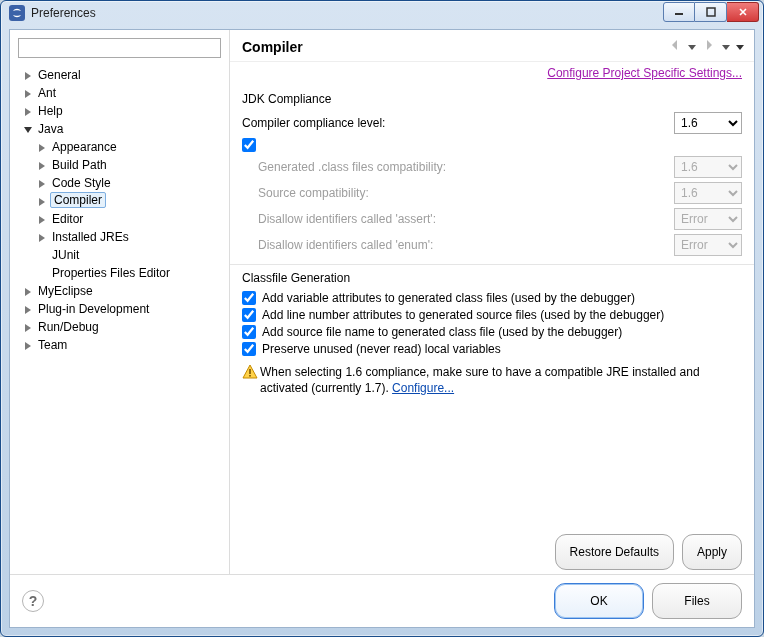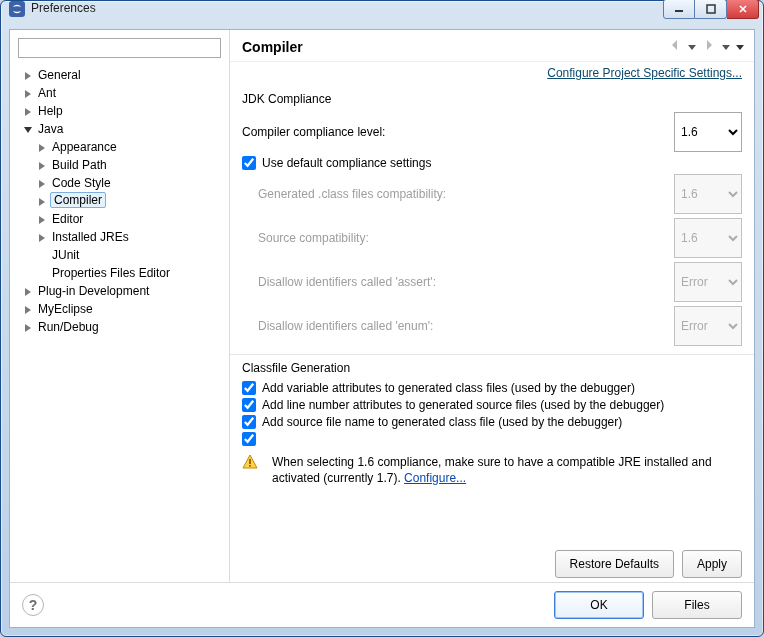--- a/index.html
+++ b/index.html
@@ -1,19 +1,19 @@
 <!DOCTYPE html>
 <html><head>
 <meta charset="utf-8">
 <style>
   *{box-sizing:border-box;margin:0;padding:0;font-family:"Segoe UI",Tahoma,sans-serif;font-size:12px}
   body{background:#c9d6e2;width:764px;height:637px;overflow:hidden}
   
   .frame{position:absolute;inset:0;border:1px solid #1a4d8a;border-radius:6px;background:linear-gradient(#d7e4f2,#bcd1e7);box-shadow:inset 0 0 0 1px rgba(255,255,255,0.5)}
-  .titlebar{height:24px;display:flex;padding:0 4px 0 8px}
+  .titlebar{height:24px;display:flex;align-items:center;padding:0 4px 0 8px}
   .tb-icon{width:16px;height:16px;background:#3b62a8;border-radius:3px;display:flex;align-items:center;justify-content:center;margin-right:6px}
   .tb-icon svg{width:10px;height:10px;fill:#fff}
   .tb-title{color:#1f1f1f}
   .tb-controls{margin-left:auto;display:flex;gap:0}
   .tb-btn{width:32px;height:20px;border:1px solid #5a7db0;border-radius:3px;margin-top:-2px;display:flex;align-items:center;justify-content:center;background:linear-gradient(#f2f7fd,#d2e0f2)}
   .tb-btn.close{background:linear-gradient(#f07b7b,#d43c3c);border-color:#9a2828}
   .tb-btn+.tb-btn{border-left:none;border-top-left-radius:0;border-bottom-left-radius:0}
   .tb-btn:first-child{border-top-right-radius:0;border-bottom-right-radius:0}
   .tb-btn svg{width:10px;height:10px}
   
@@ -30,40 +30,40 @@
   .sel{border:1px solid #7daee0;background:#e5f1fb;border-radius:2px;padding:0 3px}
   .ind1{padding-left:18px}
   
   .panel{flex:1;display:flex;flex-direction:column;min-width:0}
   .phead{display:flex;align-items:center;padding:8px 10px 6px 12px;border-bottom:1px solid #eee}
   .ptitle{font-size:14px;font-weight:bold}
   .navicons{margin-left:auto;display:flex;gap:6px;align-items:center}
   .navicons svg{width:14px;height:14px;fill:#b9b9b9}
   .navicons .drop svg{width:8px;height:8px;fill:#555}
   .linkrow{text-align:right;padding:4px 12px 4px}
-  .linkrow a{color:#0c4a6e;font-size:12px}
+  .linkrow a{color:#a21caf;font-size:12px}
   .body{flex:1;overflow:auto;padding:4px 12px 8px 12px}
   .group-title{margin:4px 0 6px}
   .row{display:flex;align-items:center;margin:4px 0}
   .row .lab{flex:1}
   .row.dis .lab{color:#9e9e9e}
-  select{height:40px;border:1px solid #a9a9a9;background:#fff;padding:0 2px;min-width:68px}
+  select{height:22px;border:1px solid #a9a9a9;background:#fff;padding:0 2px;min-width:68px}
   select[disabled]{color:#8a8a8a;background:#f4f4f4}
   .chk{display:flex;align-items:center;gap:6px;margin:3px 0}
   .chk input{width:14px;height:14px}
   .chk.dis{color:#9e9e9e}
   .indent{padding-left:16px}
   .groupline{border-top:1px solid #e5e5e5;margin:8px -12px 6px}
-  .warnbox{display:flex;gap:14px;align-items:flex-start;margin-top:8px;padding-right:4px}
+  .warnbox{display:flex;gap:2px;align-items:flex-start;margin-top:8px;padding-right:4px}
   .warn-ico{width:16px;height:16px;flex-shrink:0}
   .warn-ico svg{width:16px;height:16px}
   .warn-txt{line-height:16px}
   .warn-txt a{color:#0a4ab1}
   .btnrow{padding:10px 12px 4px;display:flex;justify-content:flex-end;gap:8px}
-  .btn{height:28px;padding:0 14px;border:1px solid #a6a6a6;background:linear-gradient(#fdfdfd,#ececec);border-radius:3px;cursor:default}
+  .btn{height:36px;padding:0 14px;border:1px solid #a6a6a6;background:linear-gradient(#fdfdfd,#ececec);border-radius:11px;cursor:default}
   .footer{border-top:1px solid #dcdcdc;padding:8px 12px;display:flex;align-items:center}
   .help{width:22px;height:22px;border:1px solid #b5b5b5;border-radius:11px;display:flex;align-items:center;justify-content:center;color:#6b6b6b;font-weight:bold;font-size:14px}
   .footer .btns{margin-left:auto;display:flex;gap:8px}
   .btn.primary{border-color:#3b7dd8;box-shadow:0 0 0 1px #9ec6f2 inset;background:linear-gradient(#fcfdff,#e8f1fb)}
 </style>
 </head>
 <body>
 
 <div class="frame">
   <div class="titlebar">
@@ -185,37 +185,45 @@
             <div class="node ind1">
               <span class="tw"></span>
               <span class="label">Properties Files Editor</span>
             </div>
             <div class="node ">
               <span class="tw">
                 <svg viewBox="0 0 8 8">
                   <path d="M1 0l6 4-6 4z"></path>
                 </svg>
               </span>
+              <span class="label">MyEclipse</span>
+            </div>
+            <div class="node ">
+              <span class="tw">
+                <svg viewBox="0 0 8 8">
+                  <path d="M1 0l6 4-6 4z"></path>
+                </svg>
+              </span>
               <span class="label">Plug-in Development</span>
             </div>
             <div class="node ">
               <span class="tw">
                 <svg viewBox="0 0 8 8">
                   <path d="M1 0l6 4-6 4z"></path>
                 </svg>
               </span>
-              <span class="label">MyEclipse</span>
-            </div>
-            <div class="node ">
-              <span class="tw">
-                <svg viewBox="0 0 8 8">
-                  <path d="M1 0l6 4-6 4z"></path>
-                </svg>
-              </span>
               <span class="label">Run/Debug</span>
+            </div>
+            <div class="node ">
+              <span class="tw">
+                <svg viewBox="0 0 8 8">
+                  <path d="M1 0l6 4-6 4z"></path>
+                </svg>
+              </span>
+              <span class="label">Team</span>
             </div>
           </div>
       </div>
 
       <div class="panel">
         <div class="phead">
           <span class="ptitle">Compiler</span>
           <div class="navicons">
             <span><svg viewBox="0 0 14 14">
                   <path d="M9 2L4 7l5 5z"></path>
@@ -241,21 +249,20 @@
         <div class="body">
           <div class="group-title">JDK Compliance</div>
 
           <div class="row">
             <span class="lab">Compiler compliance level:</span>
             <select><option>1.6</option></select>
           </div>
 
           <label class="chk">
             <input type="checkbox" checked="" style="">
-            <span>Use default compliance settings</span>
           </label>
 
           <div class="indent">
             <div class="row dis">
               <span class="lab">Generated .class files compatibility:</span>
               <select disabled=""><option>1.6</option></select>
             </div>
             <div class="row dis">
               <span class="lab">Source compatibility:</span>
               <select disabled=""><option>1.6</option></select>
@@ -280,20 +287,21 @@
           <label class="chk">
               <input type="checkbox" checked="" style="">
               <span>Add line number attributes to generated source files (used by the debugger)</span>
             </label>
           <label class="chk">
               <input type="checkbox" checked="" style="">
               <span>Add source file name to generated class file (used by the debugger)</span>
             </label>
           <label class="chk">
               <input type="checkbox" checked="" style="">
+              <span>Preserve unused (never read) local variables</span>
             </label>
 
           <div class="warnbox">
             <span class="warn-ico">
               <svg viewBox="0 0 16 16">
                   <path d="M8 1L1 14h14L8 1z" fill="#ffd24a" stroke="#c48a00"></path>
                   <rect x="7.2" y="5" width="1.6" height="5" fill="#7a5500"></rect>
                   <rect x="7.2" y="11" width="1.6" height="1.6" fill="#7a5500"></rect>
                 </svg>
             </span>

